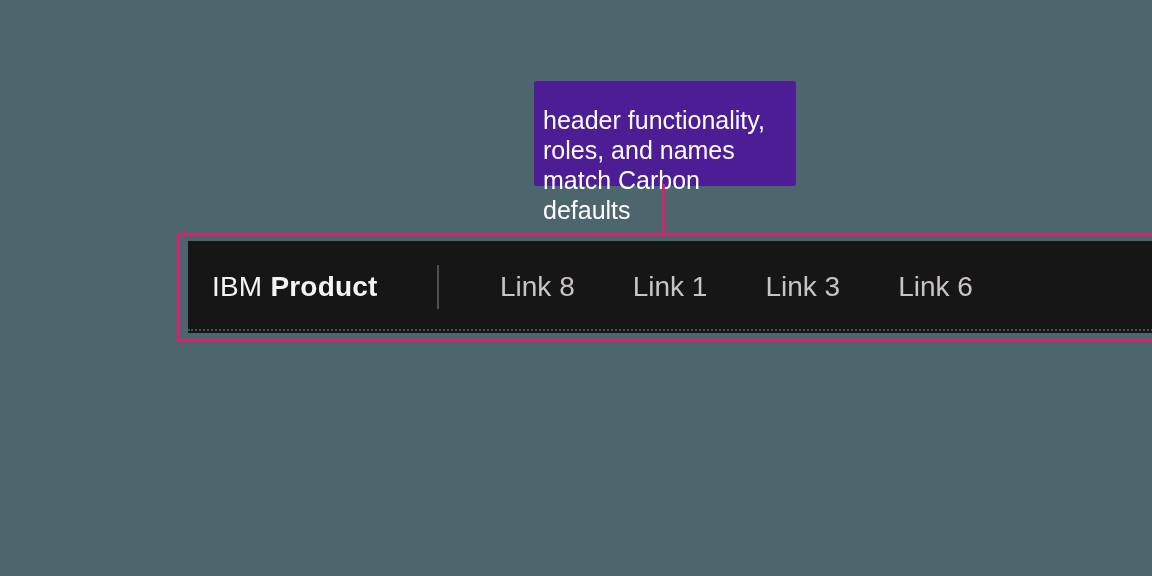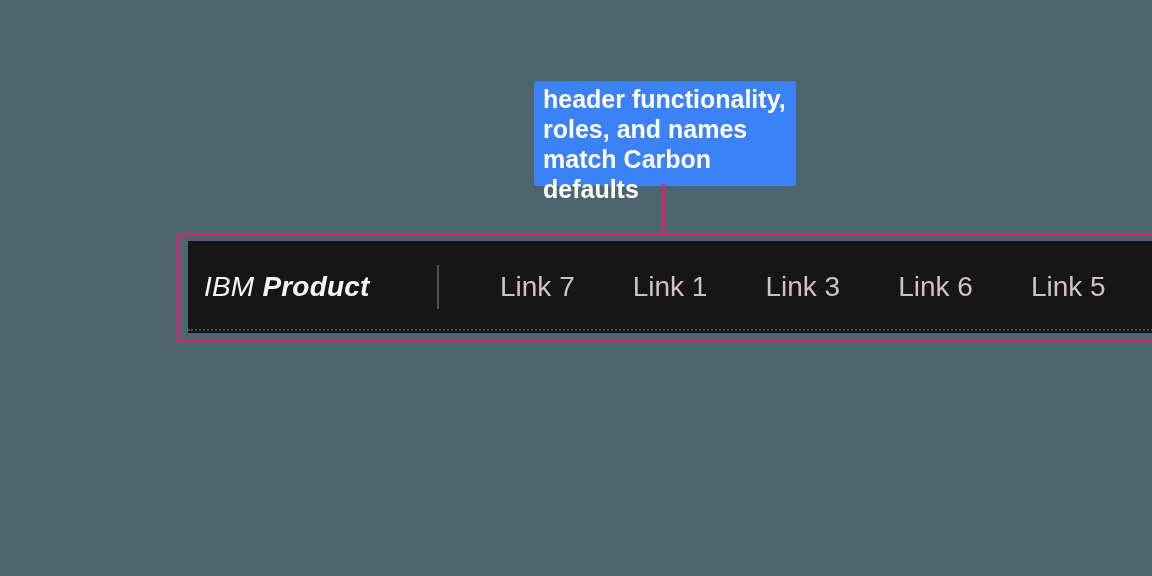--- a/index.html
+++ b/index.html
@@ -16,28 +16,27 @@
   }
 
   
   .callout {
     position: absolute;
     left: 534px;
     top: 81px;
     width: 262px;
     height: 105px;
     box-sizing: border-box;
-    background: #3b82f6;
+    background: #4c1d95;
     border-radius: 3px;
     color: #ffffff;
     font-size: 25px;
     line-height: 30px;
-    padding: 3px 9px;
+    padding: 24px 9px;
     white-space: pre-line;
-    font-weight: bold;
   }
   .connector {
     position: absolute;
     left: 662px;
     top: 184px;
     width: 3px;
     height: 52px;
     background: #d02670;
   }
 
@@ -64,30 +63,29 @@
   .header-dotted {
     position: absolute;
     left: 0;
     right: 0;
     bottom: 2px;
     height: 0;
     border-top: 2px dotted #4f4f4f;
   }
   .brand {
     position: absolute;
-    left: 16px;
+    left: 24px;
     top: 0;
     height: 100%;
     display: flex;
     align-items: center;
     color: #f4f4f4;
     font-size: 28px;
     letter-spacing: 0.2px;
     cursor: pointer;
-    font-style: italic;
   }
   .brand .company { font-weight: 400; margin-right: 8px; }
   .brand .product { font-weight: 700; }
   .divider {
     position: absolute;
     left: 249px;
     top: 24px;
     width: 2px;
     height: 44px;
     background: #4f4f4f;
@@ -124,23 +122,22 @@
   <div class="header">
 
     <div class="brand">
       <span class="company">IBM</span>
       <span class="product">Product</span>
     </div>
 
     <div class="divider"></div>
 
     <div class="nav">
-      <div class="nav-link">Link 7</div>
+      <div class="nav-link">Link 8</div>
       <div class="nav-link">Link 1</div>
       <div class="nav-link">Link 3</div>
       <div class="nav-link">Link 6</div>
-      <div class="nav-link">Link 5</div>
     </div>
 
     <div class="header-dotted"></div>
   </div>
 
 </div>
 
 </body></html>

